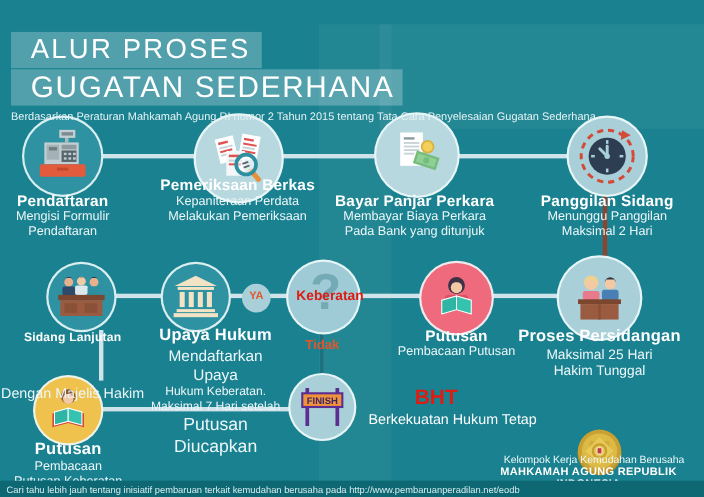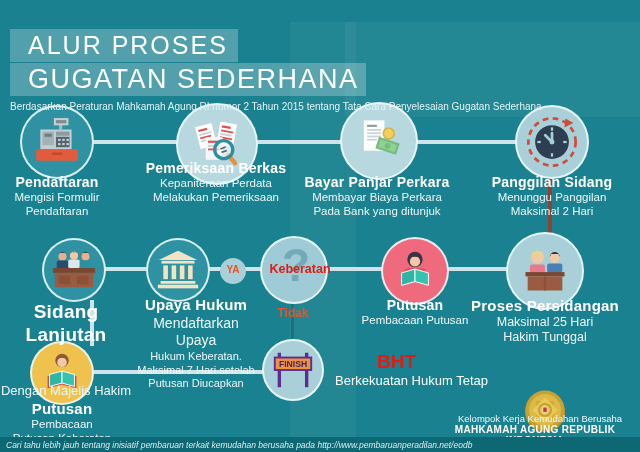--- a/index.html
+++ b/index.html
@@ -38,21 +38,21 @@
   .lbl.left{text-align:center;}
   .qmark-big{position:absolute;z-index:2;font-size:46px;font-weight:700;color:#74A9B6;}
   .qtext{position:absolute;z-index:3;font-size:12.5px;font-weight:700;color:#E01B12;text-align:center;}
   .yn{position:absolute;z-index:3;font-weight:700;color:#E2572A;text-align:center;}
   .bht-abbr{position:absolute;z-index:3;font-size:19px;font-weight:700;color:#E01B12;}
   .bht-label{position:absolute;z-index:3;font-size:13px;color:#fff;}
   .org1{position:absolute;z-index:3;font-size:9.5px;font-weight:400;color:#eef9fb;text-align:center;}
   .org2{position:absolute;z-index:3;font-size:10px;font-weight:700;color:#fff;text-align:center;letter-spacing:0.3px;}
   .footerbar{position:absolute;left:0;top:437px;width:640px;height:15px;background:#0D6873;z-index:5;
              display:flex;align-items:center;}
-  .footerbar .info{font-size:8.5px;color:#d9edf0;padding-left:6px;font-style:italic;}
+  .footerbar .info{font-size:8.5px;color:#d9edf0;padding-left:6px;}
   svg{display:block;}
 </style>
 </head>
 <body>
 
 <div id="poster">
 
   <div class="abs band-vert"></div>
   <div class="abs band-topright"></div>
 
@@ -250,29 +250,29 @@
         <path d="M28.4 11 a4.6 4.6 0 0 1 9.2 0 l-1.2 -2.6 h-6.8 z" fill="#34343E"></path>
         <rect x="26" y="17" width="14" height="9" rx="2" fill="#4A7FB5"></rect>
         <rect x="6" y="25" width="36" height="4" fill="#7C462F"></rect>
         <rect x="8" y="29" width="32" height="13" fill="#9A5B41"></rect>
         <rect x="23" y="29" width="2" height="13" fill="#8A5038"></rect>
       </svg>
     </span>
   </div>
 
   <div class="lbl" style="left:0px;top:301px;width:132px;">
-    <div class="t" style="font-size:19px;">Sidang Lanjutan</div>
+    <div class="t" style="font-size:11px;">Sidang Lanjutan</div>
     <div class="d" style="font-size:13px;margin-top:36px;">Dengan Majelis Hakim</div>
   </div>
   <div class="lbl left" style="left:134px;top:296px;width:124px;line-height:1.25;">
     <div class="t" style="font-size:15px;">Upaya Hukum</div>
     <div class="d" style="font-size:14px;">Mendaftarkan Upaya</div>
     <div class="d" style="font-size:11px;">Hukum Keberatan.</div>
     <div class="d" style="font-size:11px;">Maksimal 7 Hari setelah</div>
-    <div class="d" style="font-size:11px;">Putusan Diucapkan</div>
+    <div class="d" style="font-size:16px;">Putusan Diucapkan</div>
   </div>
   <div class="lbl" style="left:330px;top:297px;width:170px;">
     <div class="t">Putusan</div>
     <div class="d">Pembacaan Putusan</div>
   </div>
   <div class="lbl" style="left:455px;top:297px;width:180px;">
     <div class="t" style="font-size:15px;">Proses Persidangan</div>
     <div class="d" style="font-size:12.5px;">Maksimal 25 Hari</div>
     <div class="d" style="font-size:12.5px;">Hakim Tunggal</div>
   </div>

